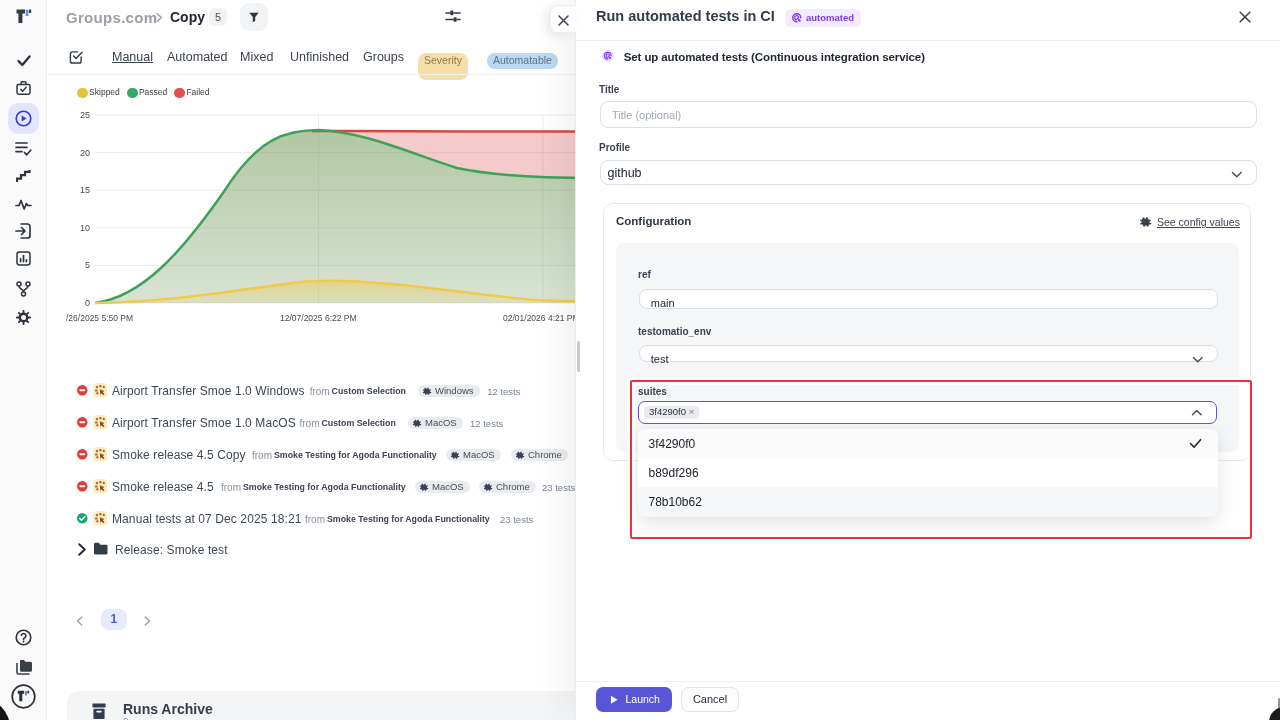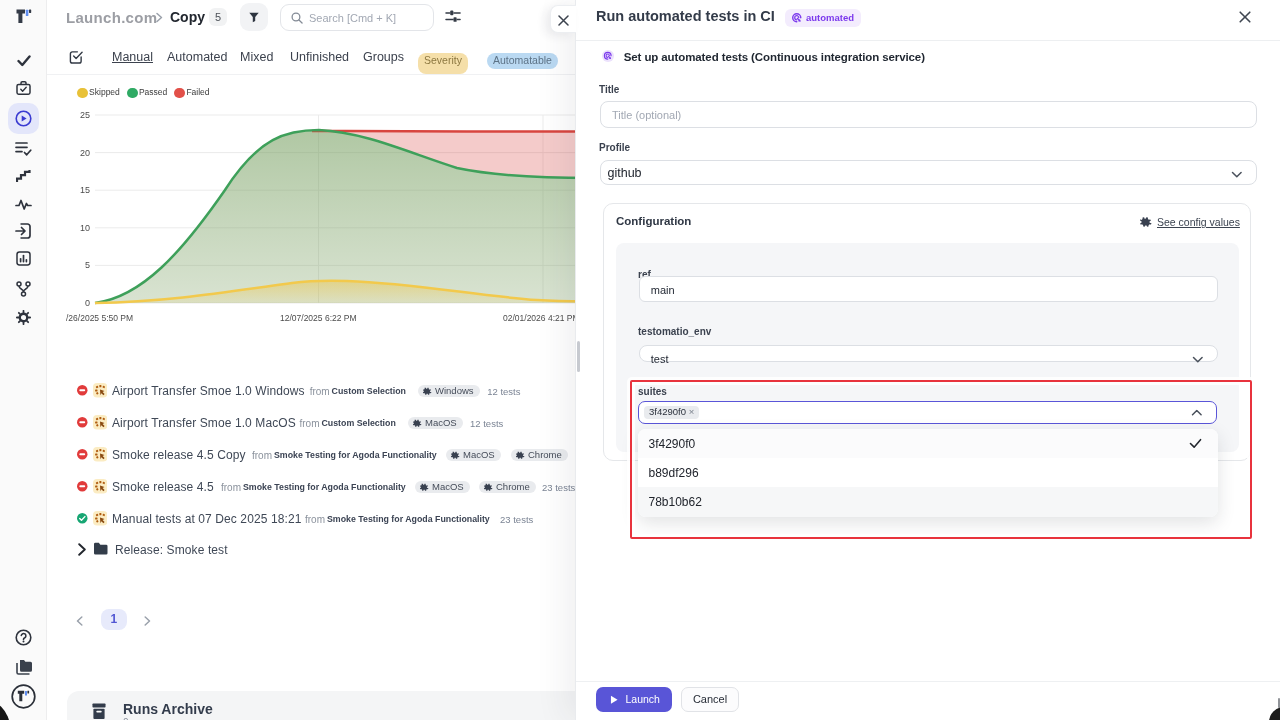--- a/index.html
+++ b/index.html
@@ -137,37 +137,30 @@
     <svg style="top:684px; left:11px;" width="25" height="25" viewBox="0 0 25 25">
       <circle cx="12.5" cy="12.5" r="11.3" fill="none" stroke="#2a2f38" stroke-width="1.7"></circle>
       <path d="M6.8 6.8 h6.4 v3 h-1.9 v7.4 h-3 V9.8 h-1.5 Z" fill="#2a2f38"></path>
       <rect x="14" y="7" width="2" height="4.6" rx="0.3" fill="#5f8df0"></rect>
       <rect x="16.4" y="6.8" width="1.7" height="2.6" rx="0.3" fill="#2a2f38"></rect>
     </svg>
   </div>
 
   <div id="main" class="abs" style="left:47px; top:0; width:1233px; height:720px;">
 
-    <span class="abs" style="left:19px; top:9px; font-size:15px; font-weight:700; color:#9c9ea4; letter-spacing:0.3px;">Launch.com</span>
+    <span class="abs" style="left:19px; top:9px; font-size:15px; font-weight:700; color:#9c9ea4; letter-spacing:0.3px;">Groups.com</span>
     <svg class="abs" style="left:107px; top:11.5px;" width="10" height="11" viewBox="0 0 10 11">
         <path d="M3 1.5 L7.5 5.5 L3 9.5" fill="none" stroke="#9aa0aa" stroke-width="1.5" stroke-linecap="round" stroke-linejoin="round"></path>
       </svg>
     <span class="abs" style="left:123px; top:9px; font-size:14px; font-weight:700; color:#22272f;">Copy</span>
     <div class="abs" style="left:162px; top:8px; width:18px; height:18px; background:#f1f2f3; border-radius:6px; text-align:center; line-height:18px; font-size:11px; color:#4b5057;">5</div>
     <div class="abs" style="left:193px; top:3px; width:28px; height:28px; background:#f2f3f5; border-radius:9px;">
       <svg style="position:absolute;left:8px;top:8px;" width="12" height="12" viewBox="0 0 14 14">
           <path d="M1.5 2 h11 L8.4 7 v4.6 l-2.8 1.4 V7 Z" fill="#2e3540"></path>
         </svg>
-    </div>
-    <div class="abs" style="left:233px; top:4px; width:154px; height:27px; border:1px solid #e3e5e9; border-radius:9px;">
-      <svg style="position:absolute;left:10px;top:7px;" width="12" height="12" viewBox="0 0 13 13">
-          <circle cx="5.4" cy="5.4" r="4.2" fill="none" stroke="#848b96" stroke-width="1.4"></circle>
-          <path d="M8.6 8.6 L12 12" stroke="#848b96" stroke-width="1.4" stroke-linecap="round"></path>
-        </svg>
-      <span class="abs ph" style="left:28px; top:7px; font-size:11px;">Search [Cmd + K]</span>
     </div>
     <svg class="abs" style="left:398px; top:9px;" width="16" height="15" viewBox="0 0 17 16">
       <g stroke="#343b46" stroke-width="1.6" stroke-linecap="round">
         <path d="M1 4.2 h4"></path>
           <path d="M9.5 4.2 h6.5"></path>
           <path d="M1 11.2 h7.5"></path>
           <path d="M13 11.2 h3"></path>
       </g>
       <rect x="5.5" y="1.7" width="3.4" height="5" rx="1" fill="#343b46"></rect>
       <rect x="9" y="8.7" width="3.4" height="5" rx="1" fill="#343b46"></rect>
@@ -175,21 +168,21 @@
 
     <svg class="abs" style="left:22px; top:50px;" width="14" height="14" viewBox="0 0 15 15">
         <path d="M13 7.5 v4.5 a2 2 0 0 1 -2 2 H3.5 a2 2 0 0 1 -2 -2 V4 a2 2 0 0 1 2 -2 H9" fill="none" stroke="#333a45" stroke-width="1.5" stroke-linecap="round"></path>
         <path d="M5 6.5 l2.6 2.6 L14 2.5" fill="none" stroke="#333a45" stroke-width="1.5" stroke-linecap="round" stroke-linejoin="round"></path>
       </svg>
     <span class="abs" style="left:65px; top:50px; font-size:12.5px; color:#3c424e;text-decoration:underline;">Manual</span>
     <span class="abs" style="left:120px; top:50px; font-size:12.5px; color:#3c424e;">Automated</span>
     <span class="abs" style="left:193px; top:50px; font-size:12.5px; color:#3c424e;">Mixed</span>
     <span class="abs" style="left:243px; top:50px; font-size:12.5px; color:#3c424e;">Unfinished</span>
     <span class="abs" style="left:316px; top:50px; font-size:12.5px; color:#3c424e;">Groups</span>
-    <div class="abs" style="left:370.5px; top:53px; height:21px; background:#f5dfa9; border-radius:8px; padding:0 6.5px; line-height:14.5px; font-size:10.5px; color:#8d7841;">Severity</div>
+    <div class="abs" style="left:370.5px; top:53px; height:27px; background:#f5dfa9; border-radius:8px; padding:0 6.5px; line-height:14.5px; font-size:10.5px; color:#8d7841;">Severity</div>
     <div class="abs" style="left:440px; top:53px; height:16px; background:#bad9f2; border-radius:8px; padding:0 6px; line-height:14.5px; font-size:10.5px; color:#5d7387;">Automatable</div>
     <div class="abs" style="left:0; top:74px; width:1233px; height:1px; background:#f0f1f3;"></div>
 
     <svg class="abs" style="left:0; top:80px;" width="1233" height="250" viewBox="0 0 1233 250">
       <defs>
         <linearGradient id="gfill" x1="0" y1="50" x2="0" y2="223" gradientUnits="userSpaceOnUse">
           <stop offset="0" stop-color="#6f9a58" stop-opacity="0.55"></stop>
           <stop offset="1" stop-color="#7fa266" stop-opacity="0.3"></stop>
         </linearGradient>
         <linearGradient id="rfill" x1="0" y1="51" x2="0" y2="223" gradientUnits="userSpaceOnUse">
@@ -371,21 +364,21 @@
 
     <div class="abs" style="left:27px; top:203px; width:648px; height:258px; border:1px solid #e5e7ea; border-radius:10px; background:#fff;"></div>
     <span class="abs" style="left:40px; top:214.5px; font-size:11.5px; font-weight:700; color:#2f3744;">Configuration</span>
     <svg class="abs" style="left:564px; top:216px;" width="12" height="12" viewBox="0 0 20 20">
         <use href="#gear9" transform="translate(0.6,0.6) scale(0.94)"></use>
       </svg>
     <span class="abs" style="left:581px; top:216px; font-size:10.5px; color:#3b4350; text-decoration:underline;">See config values</span>
 
     <div class="abs" style="left:40px; top:243px; width:623px; height:209px; background:#f5f6f8; border-radius:8px;"></div>
     <span class="lbl" style="left:62px; top:268.5px;">ref</span>
-    <div class="inp" style="left:62.8px; top:276px; width:579px; height:26px;border-radius:6px;">
+    <div class="inp" style="left:62.8px; top:289px; width:579px; height:20px;">
       <span style="position:absolute; left:11px; top:6.5px; font-size:11px; color:#242a35;">main</span>
     </div>
     <span class="lbl" style="left:62px; top:325.5px;">testomatio_env</span>
     <div class="inp" style="left:62.8px; top:345px; width:579px; height:17px;">
       <span style="position:absolute; left:11px; top:6.5px; font-size:11px; color:#242a35;">test</span>
       <svg style="position:absolute; right:13px; top:10px;" width="11.6" height="7.3" viewBox="0 0 11.6 7.3">
           <use href="#chevd"></use>
         </svg>
     </div>
     <span class="lbl" style="left:62px; top:386px;">suites</span>

